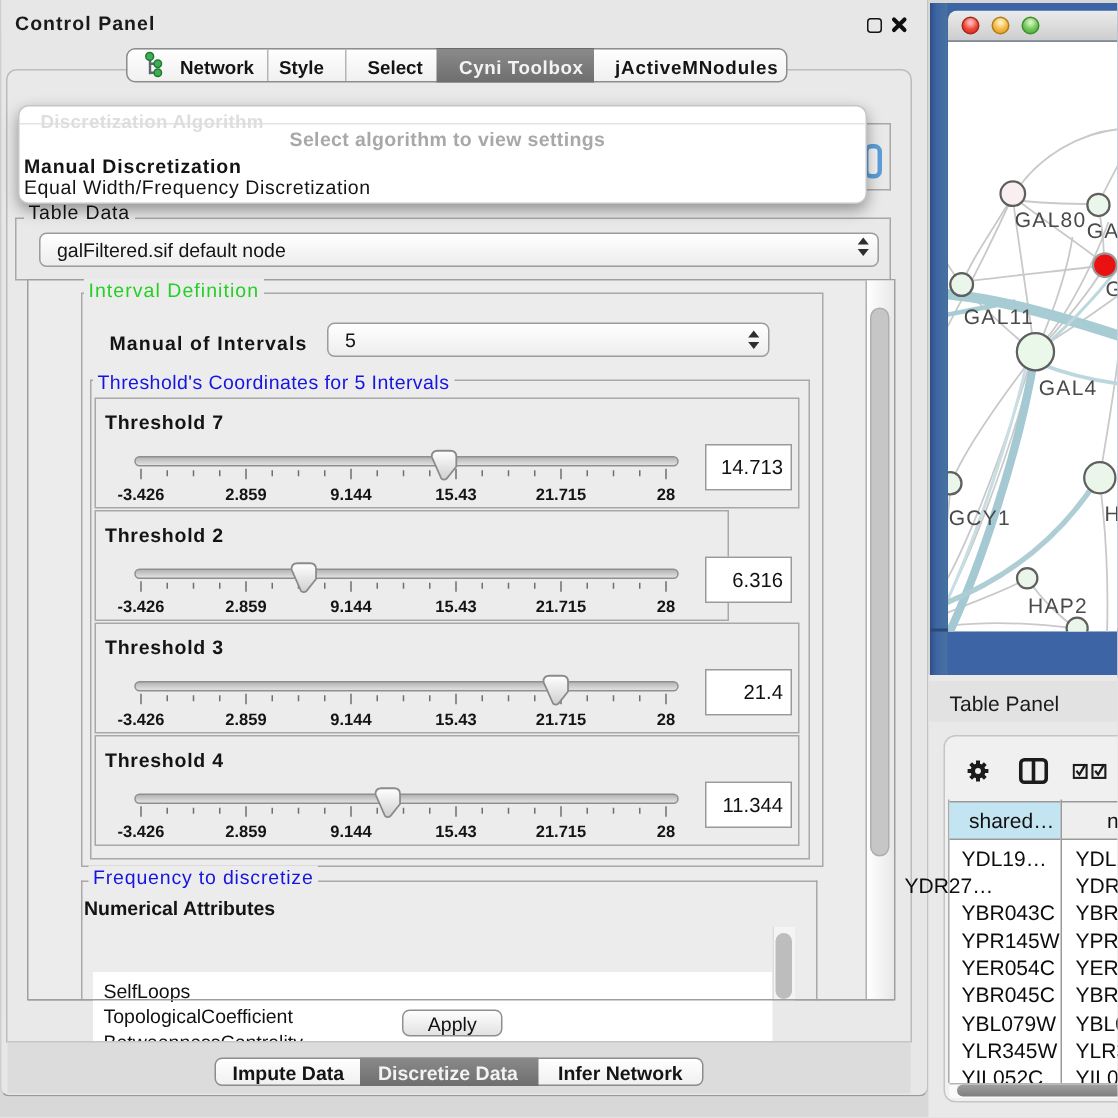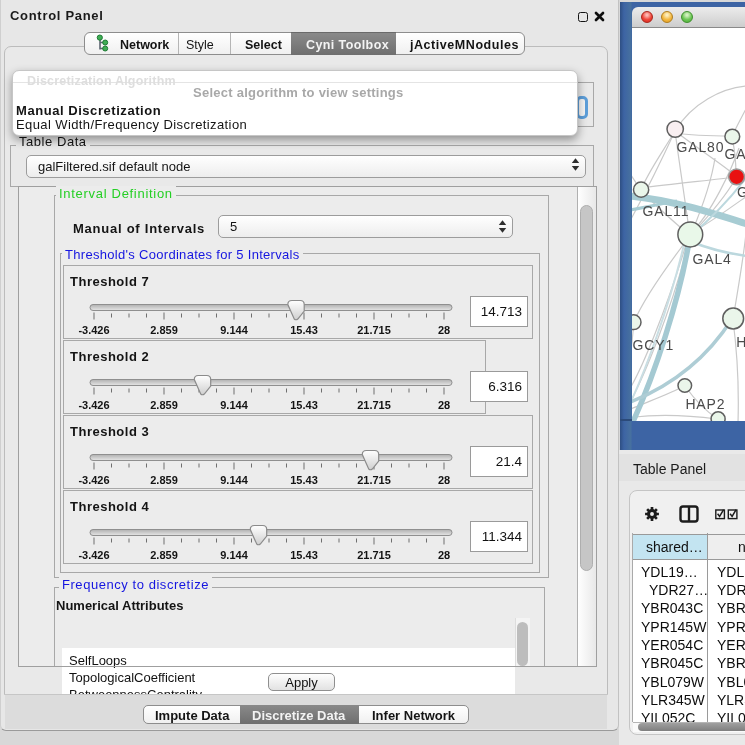--- a/index.html
+++ b/index.html
@@ -27,21 +27,21 @@
 <div class="abs" style="left:178px;top:33px;width:1px;height:21px;background:#b5b5b5;"></div>
 <div class="abs" style="left:230px;top:33px;width:1px;height:21px;background:#b5b5b5;"></div>
 <div class="abs" style="left:291px;top:32px;width:105px;height:23px;background:linear-gradient(#8a8a8a,#6e6e6e);border-top:1px solid #6a6a6a;"></div>
 <svg class="abs" style="left:96px;top:34px;" width="14" height="19" viewBox="0 0 14 19">
   <path d="M4 4 L4 15.5 M4 8.5 L8.5 8.5 M4 14.5 L8.5 14.5" stroke="#5c6570" stroke-width="1.6" fill="none"></path>
   <circle cx="3.8" cy="3.6" r="2.6" fill="#3fae54" stroke="#1f7a35" stroke-width="1"></circle>
   <circle cx="9.2" cy="8.5" r="2.5" fill="#3fae54" stroke="#1f7a35" stroke-width="1"></circle>
   <circle cx="9.2" cy="14.5" r="2.5" fill="#3fae54" stroke="#1f7a35" stroke-width="1"></circle>
 </svg>
 <div class="abs" style="left:120px;top:38px;font-size:12.5px;font-weight:bold;color:#141414;">Network</div>
-<div class="abs" style="left:186px;top:38px;font-size:12.5px;font-weight:normal;color:#141414;">Style</div>
+<div class="abs" style="left:186px;top:38px;font-size:12.5px;font-weight:bold;color:#141414;">Style</div>
 <div class="abs" style="left:245px;top:38px;font-size:12.5px;font-weight:bold;color:#141414;">Select</div>
 <div class="abs" style="left:306px;top:38px;font-size:12.5px;font-weight:bold;color:#f3f3f3;letter-spacing:0.4px;">Cyni Toolbox</div>
 <div class="abs" style="left:410px;top:38px;font-size:12.5px;font-weight:bold;color:#141414;letter-spacing:0.55px;">jActiveMNodules</div>
 
 <div class="abs" style="left:578px;top:82px;width:16px;height:45px;border-top:1px solid #a8a8a8;border-right:1px solid #a8a8a8;border-bottom:1px solid #a8a8a8;"></div>
 
 <div class="abs" style="left:576px;top:96px;width:12px;height:23px;border:3px solid #5d9ed9;border-radius:5px;background:#f4f4f4;"></div>
 
 <div class="abs" style="left:10px;top:145px;width:584px;height:42px;border:1px solid #a8a8a8;"></div>
 <div class="abs r13" style="left:16px;top:134px;background:#e9e9e9;padding:0 3px;letter-spacing:0.55px;">Table Data</div>
@@ -289,21 +289,21 @@
 
 <div class="abs" style="left:633px;top:560px;width:112px;height:162px;background:#ffffff;"></div>
 <div class="abs" style="left:632px;top:533px;width:1px;height:189px;background:#aaaaaa;"></div>
 <div class="abs" style="left:633px;top:534px;width:74px;height:26px;background:#c3e4f1;border-top:1px solid #999;border-bottom:1px solid #999;"></div>
 <div class="abs" style="left:708px;top:534px;width:37px;height:26px;background:#eeeeee;border-top:1px solid #999;border-bottom:1px solid #999;"></div>
 <div class="abs" style="left:707px;top:533px;width:1px;height:189px;background:#9a9a9a;"></div>
 <div class="abs" style="left:646px;top:539px;font-size:14px;color:#111;">shared…</div>
 <div class="abs" style="left:738px;top:539px;font-size:14px;color:#111;">n…</div>
 <div class="abs" style="left:641px;top:563.5px;font-size:14px;color:#0d0d0d;">YDL19…</div>
 <div class="abs" style="left:717px;top:563.5px;font-size:14px;color:#0d0d0d;white-space:nowrap;">YDL194W</div>
-<div class="abs" style="left:649px;top:581.9px;font-size:14px;color:#0d0d0d;">YDR27…</div>
+<div class="abs" style="left:603px;top:581.9px;font-size:14px;color:#0d0d0d;">YDR27…</div>
 <div class="abs" style="left:717px;top:581.9px;font-size:14px;color:#0d0d0d;white-space:nowrap;">YDR277C</div>
 <div class="abs" style="left:641px;top:600.2px;font-size:14px;color:#0d0d0d;">YBR043C</div>
 <div class="abs" style="left:717px;top:600.2px;font-size:14px;color:#0d0d0d;white-space:nowrap;">YBR043C</div>
 <div class="abs" style="left:641px;top:618.5px;font-size:14px;color:#0d0d0d;">YPR145W</div>
 <div class="abs" style="left:717px;top:618.5px;font-size:14px;color:#0d0d0d;white-space:nowrap;">YPR145W</div>
 <div class="abs" style="left:641px;top:636.9px;font-size:14px;color:#0d0d0d;">YER054C</div>
 <div class="abs" style="left:717px;top:636.9px;font-size:14px;color:#0d0d0d;white-space:nowrap;">YER054C</div>
 <div class="abs" style="left:641px;top:655.2px;font-size:14px;color:#0d0d0d;">YBR045C</div>
 <div class="abs" style="left:717px;top:655.2px;font-size:14px;color:#0d0d0d;white-space:nowrap;">YBR045C</div>
 <div class="abs" style="left:641px;top:673.6px;font-size:14px;color:#0d0d0d;">YBL079W</div>

